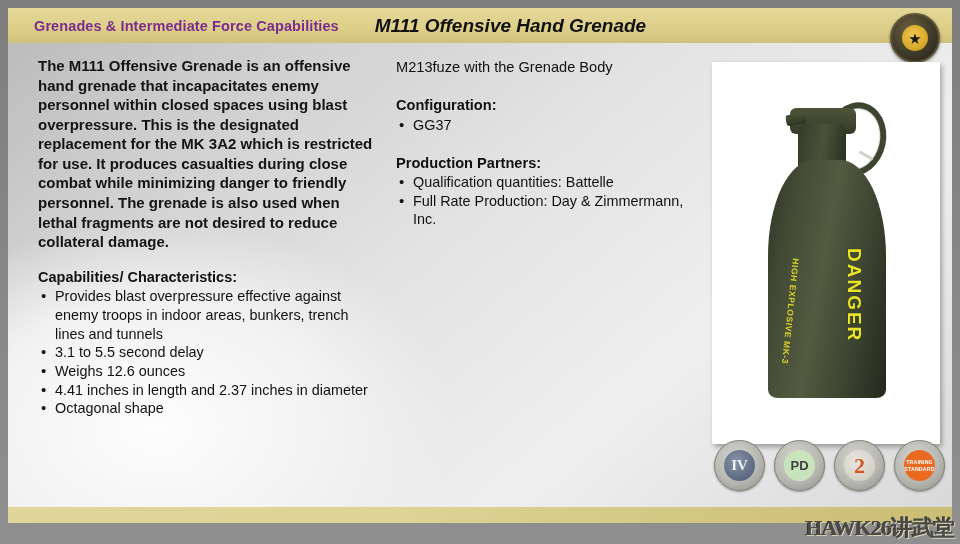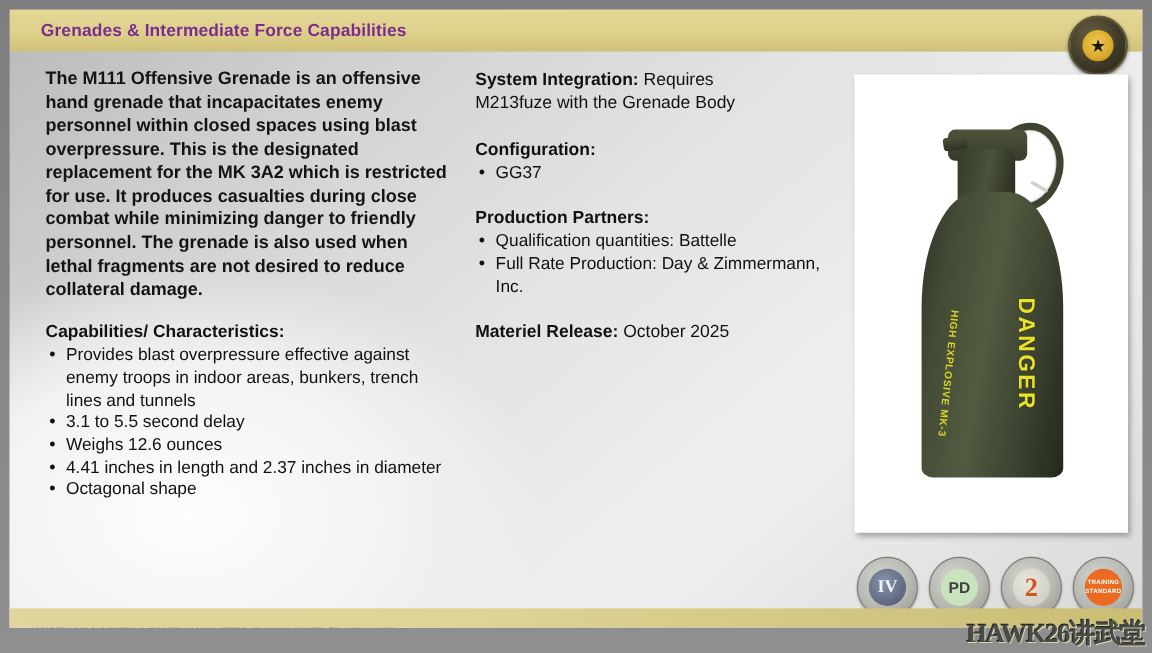--- a/index.html
+++ b/index.html
@@ -110,21 +110,21 @@
     color:#e8e327;font-weight:bold;font-size:19px;letter-spacing:2px;
     writing-mode:vertical-rl;text-orientation:mixed;
     text-shadow:0 0 1px rgba(0,0,0,.6);
   }
   .hev{
     position:absolute;left:72px;top:196px;
     color:#d8d427;font-weight:bold;font-size:8.5px;letter-spacing:0.6px;
     writing-mode:vertical-rl;transform:rotate(6deg);line-height:1.35;
   }
   
-  .badges{position:absolute;left:706px;top:456px;display:flex;gap:9px;}
+  .badges{position:absolute;left:706px;top:432px;display:flex;gap:9px;}
   .badge{
     width:49px;height:49px;border-radius:50%;
     background:radial-gradient(circle at 42% 36%, #d6d6d2 0%, #b8b8b2 55%, #8e8e88 100%);
     border:1px solid #7d7d77;
     display:flex;align-items:center;justify-content:center;
     box-shadow:0 1px 2px rgba(0,0,0,.35);
     position:relative;
   }
   .badge .core{
     width:31px;height:31px;border-radius:50%;
@@ -153,20 +153,21 @@
   }
 </style>
 </head>
 <body>
 
 <div id="slide">
   <div class="page">
 
     <div class="header">
       <div class="hdr-left">Grenades &amp; Intermediate Force Capabilities</div>
+      <div class="hdr-title">M111 Offensive Hand Grenade</div>
     </div>
     <div class="seal">
       <div class="seal-inner">★</div>
     </div>
 
     <div class="col-left">
       <p class="body-txt">The M111 Offensive Grenade is an offensive hand grenade that incapacitates enemy personnel within closed spaces using blast overpressure. This is the designated replacement for the MK 3A2 which is restricted for use. It produces casualties during close combat while minimizing danger to friendly personnel. The grenade is also used when lethal fragments are not desired to reduce collateral damage.</p>
       <div class="sec">
         <div class="sec-head">Capabilities/ Characteristics:</div>
         <ul class="bullets">
@@ -174,42 +175,38 @@
           <li>3.1 to 5.5 second delay</li>
           <li>Weighs 12.6 ounces</li>
           <li>4.41 inches in length and 2.37 inches in diameter</li>
           <li>Octagonal shape</li>
         </ul>
       </div>
     </div>
 
     <div class="col-mid">
       <div class="mid-sec first">
-        <div class="mid-para"><span class="mid-head">System Integration:</span><span> Requires</span></div>
         <div class="mid-para">M213fuze with the Grenade Body</div>
       </div>
 
       <div class="mid-sec">
         <div class="mid-head">Configuration:</div>
         <ul class="bullets">
           <li>GG37</li>
         </ul>
       </div>
 
       <div class="mid-sec">
         <div class="mid-head">Production Partners:</div>
         <ul class="bullets">
           <li>Qualification quantities:  Battelle</li>
           <li>Full Rate Production:  Day &amp; Zimmermann, Inc.</li>
         </ul>
       </div>
 
-      <div class="mid-sec">
-        <div class="mid-para"><span class="mid-head">Materiel Release:</span><span>  October 2025</span></div>
-      </div>
     </div>
 
     <div class="photo">
       <div class="gren-wrap">
         <div class="gren-ring"></div>
         <div class="gren-cap"></div>
         <div class="gren-lever"></div>
         <div class="gren-neck"></div>
         <div class="gren-pin"></div>
         <div class="gren-body"></div>

